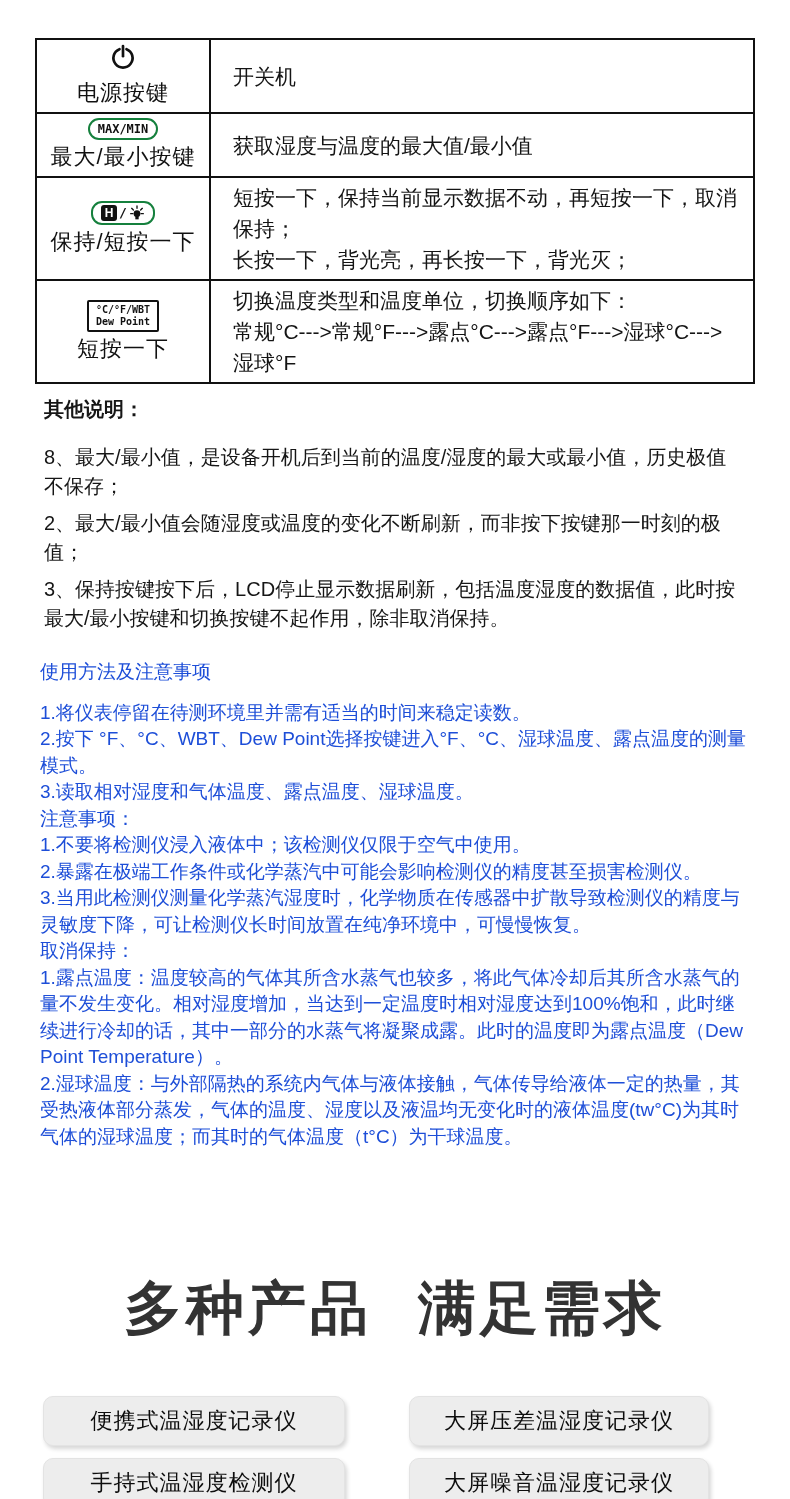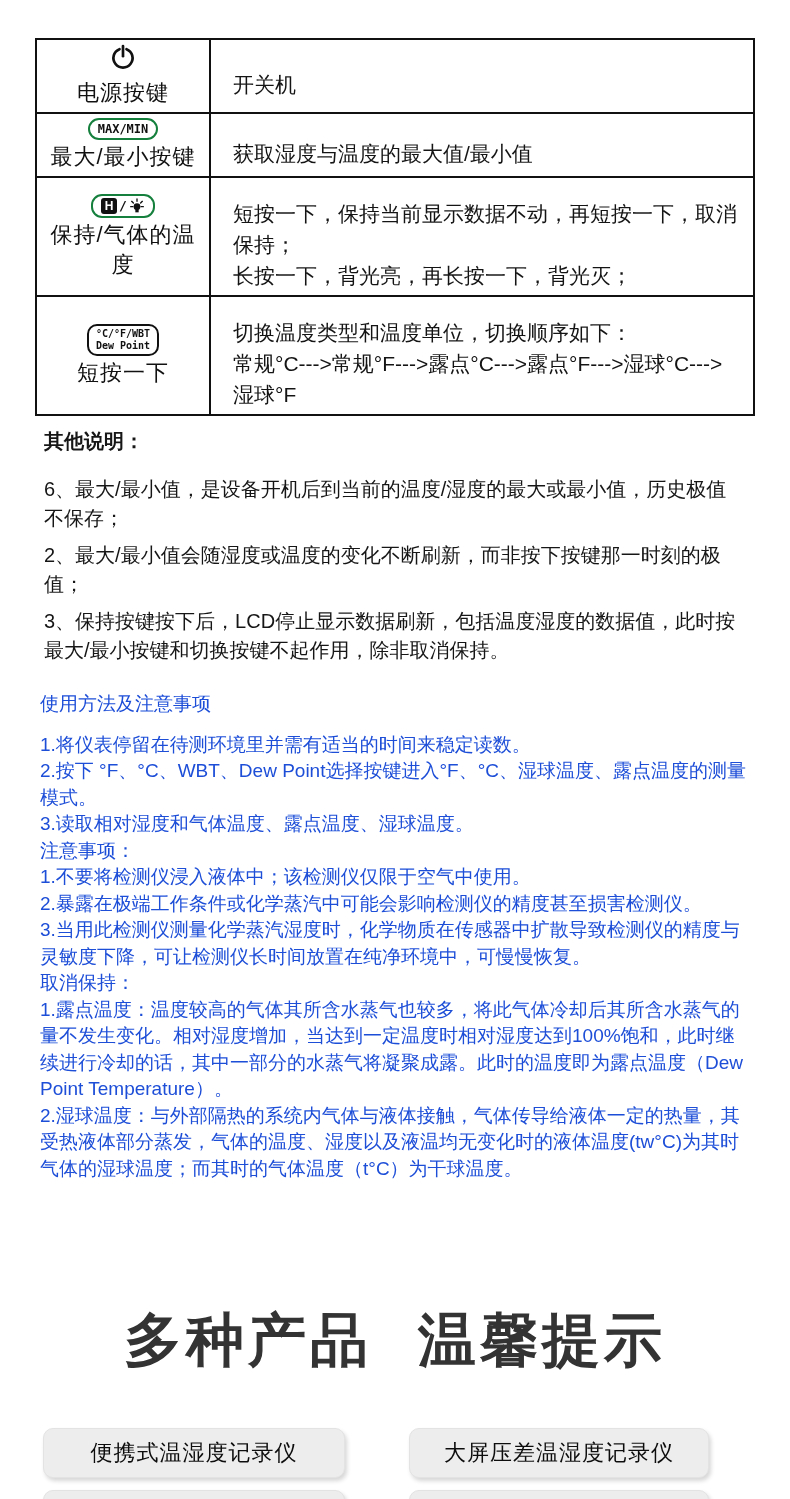--- a/index.html
+++ b/index.html
@@ -11,35 +11,35 @@
   }
   .page { width:790px; height:1499px; background:#fff; position:relative; }
 
   
   .key-table {
     border-collapse:collapse; table-layout:fixed;
     width:720px; margin:38px 0 0 35px;
   }
   .key-table td { border:2px solid #111; vertical-align:middle; }
   .key-cell { width:174px; text-align:center; height:61px; padding:4px 2px; }
-  .desc-cell { padding:20px 10px 4px 22px; font-size:21px; line-height:31px; color:#141414; }
+  .desc-cell { padding:4px 10px 4px 22px; font-size:21px; line-height:31px; color:#141414; }
   .key-label { display:block; font-size:22px; color:#111; margin-top:2px; letter-spacing:1px; }
   .icon-wrap { display:inline-flex; align-items:center; justify-content:center; }
   .pill {
     display:inline-flex; align-items:center; gap:2px;
     border:2px solid #15803d; border-radius:11px; padding:2px 8px;
     font-family:"DejaVu Sans Mono",monospace; font-weight:bold; font-size:12px; color:#111;
   }
   .h-box {
     display:inline-flex; width:16px; height:16px; background:#111; color:#fff;
     border-radius:3px; align-items:center; justify-content:center;
     font-size:12px; font-weight:bold; font-family:"Liberation Sans",sans-serif;
   }
   .pill-sep { font-weight:bold; font-size:13px; }
-  .pill-2line { display:inline-block; border:2px solid #111; border-radius:10px; padding:2px 7px;
+  .pill-2line { display:inline-block; border:2px solid #111; border-radius:2px; padding:2px 7px;
     font-family:"DejaVu Sans Mono",monospace; font-weight:bold; font-size:10px; line-height:12px;
     color:#111; text-align:center; }
   .pill-2line span { display:block; }
 
   
   .other-notes { margin:12px 44px 0 44px; font-size:20px; color:#161616; }
   .other-notes .sec-title { font-weight:bold; font-size:20px; margin-bottom:20px; }
   .note-item { margin-top:8px; line-height:29px; }
 
   
@@ -114,21 +114,21 @@
                   <line x1="4" y1="5" x2="6.6" y2="7.6"></line>
                   <line x1="20" y1="5" x2="17.4" y2="7.6"></line>
                   <line x1="2.5" y1="13" x2="6" y2="13"></line>
                   <line x1="21.5" y1="13" x2="18" y2="13"></line>
                 </g>
                 <circle cx="12" cy="13" r="5" fill="#111"></circle>
                 <rect x="9.5" y="18" width="5" height="3.5" fill="#111"></rect>
               </svg>
             </span>
           </span>
-          <span class="key-label">保持/气体的温度</span>
+          <span class="key-label">保持/短按一下</span>
         </td>
         <td class="desc-cell">
           <div>短按一下，保持当前显示数据不动，再短按一下，取消保持；</div>
           <div>长按一下，背光亮，再长按一下，背光灭；</div>
         </td>
       </tr>
 
       <tr>
         <td class="key-cell">
           <span class="pill-2line">
@@ -140,41 +140,41 @@
         <td class="desc-cell">
           <div>切换温度类型和温度单位，切换顺序如下：</div>
           <div>常规°C---&gt;常规°F---&gt;露点°C---&gt;露点°F---&gt;湿球°C---&gt;湿球°F</div>
         </td>
       </tr>
     </tbody>
   </table>
 
   <div class="other-notes">
     <div class="sec-title">其他说明：</div>
-    <div class="note-item">6、最大/最小值，是设备开机后到当前的温度/湿度的最大或最小值，历史极值不保存；</div>
+    <div class="note-item">8、最大/最小值，是设备开机后到当前的温度/湿度的最大或最小值，历史极值不保存；</div>
     <div class="note-item">2、最大/最小值会随湿度或温度的变化不断刷新，而非按下按键那一时刻的极值；</div>
     <div class="note-item">3、保持按键按下后，LCD停止显示数据刷新，包括温度湿度的数据值，此时按最大/最小按键和切换按键不起作用，除非取消保持。</div>
   </div>
 
   <div class="usage">
     <div class="usage-title">使用方法及注意事项</div>
     <div class="usage-line">1.将仪表停留在待测环境里并需有适当的时间来稳定读数。</div>
     <div class="usage-line">2.按下 °F、°C、WBT、Dew Point选择按键进入°F、°C、湿球温度、露点温度的测量模式。</div>
     <div class="usage-line">3.读取相对湿度和气体温度、露点温度、湿球温度。</div>
     <div class="usage-line">注意事项：</div>
     <div class="usage-line">1.不要将检测仪浸入液体中；该检测仪仅限于空气中使用。</div>
     <div class="usage-line">2.暴露在极端工作条件或化学蒸汽中可能会影响检测仪的精度甚至损害检测仪。</div>
     <div class="usage-line">3.当用此检测仪测量化学蒸汽湿度时，化学物质在传感器中扩散导致检测仪的精度与灵敏度下降，可让检测仪长时间放置在纯净环境中，可慢慢恢复。</div>
     <div class="usage-line">取消保持：</div>
     <div class="usage-line">1.露点温度：温度较高的气体其所含水蒸气也较多，将此气体冷却后其所含水蒸气的量不发生变化。相对湿度增加，当达到一定温度时相对湿度达到100%饱和，此时继续进行冷却的话，其中一部分的水蒸气将凝聚成露。此时的温度即为露点温度（Dew Point Temperature）。</div>
     <div class="usage-line">2.湿球温度：与外部隔热的系统内气体与液体接触，气体传导给液体一定的热量，其受热液体部分蒸发，气体的温度、湿度以及液温均无变化时的液体温度(tw°C)为其时气体的湿球温度；而其时的气体温度（t°C）为干球温度。</div>
   </div>
 
   <div class="hero-title">
-    <span>多种产品</span><span class="hero-gap"></span><span>温馨提示</span>
+    <span>多种产品</span><span class="hero-gap"></span><span>满足需求</span>
   </div>
 
   <div class="product-grid">
     <div class="product-col left">
       <div class="product-button">便携式温湿度记录仪</div>
       <div class="product-button">手持式温湿度检测仪</div>
 
     </div>
     <div class="product-col right">
       <div class="product-button">大屏压差温湿度记录仪</div>

